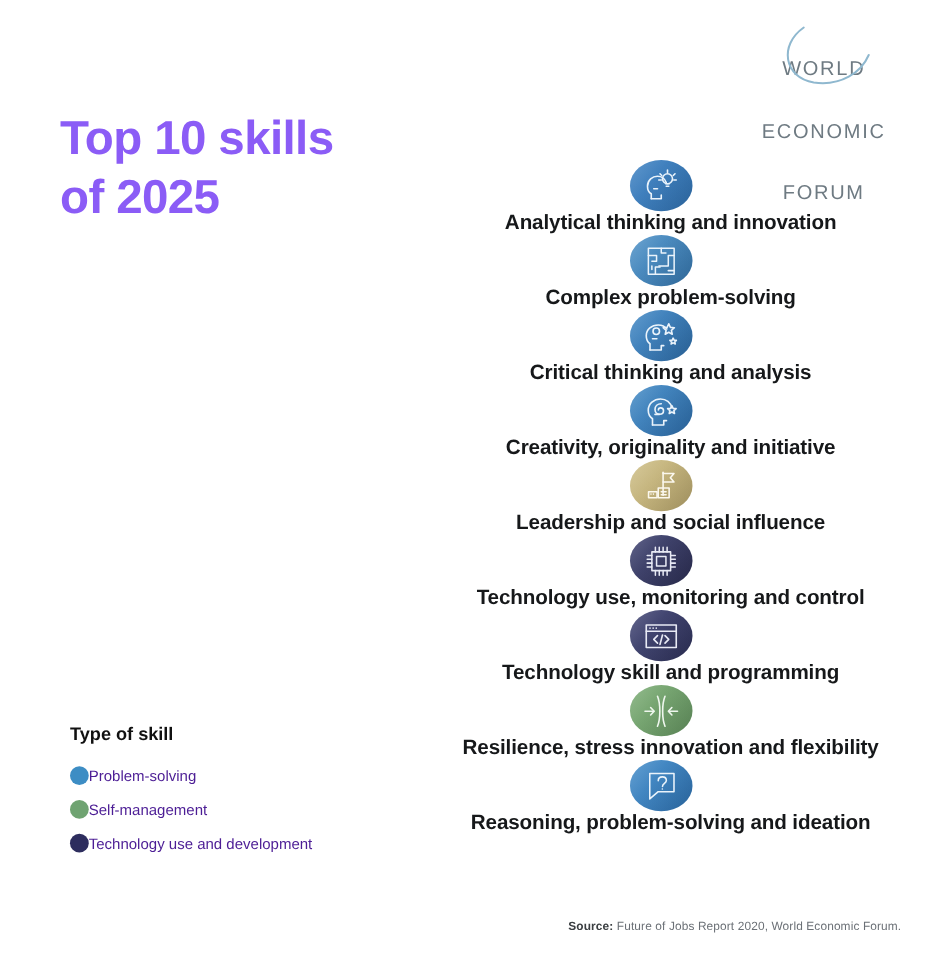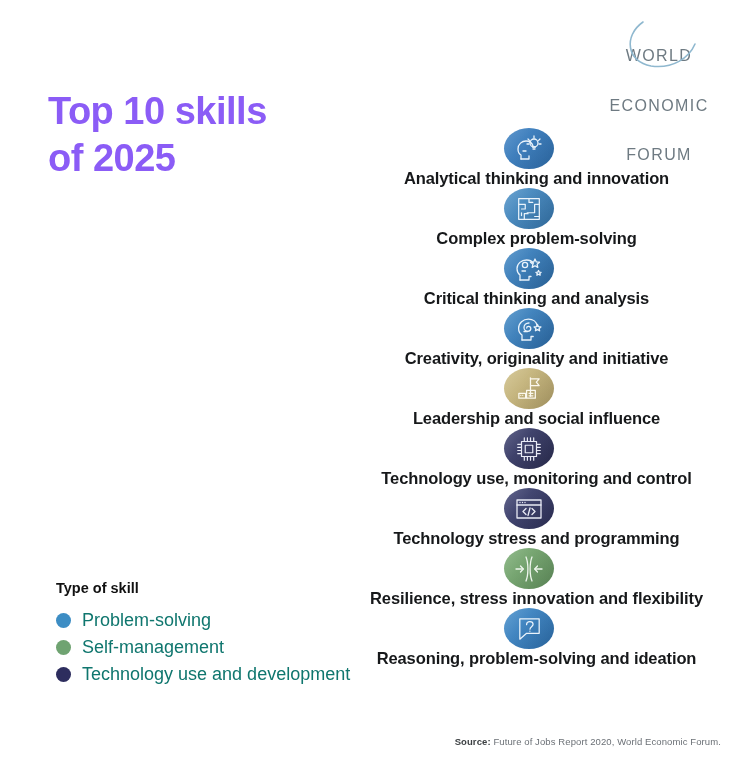--- a/index.html
+++ b/index.html
@@ -116,23 +116,22 @@
     align-items: center;
     height: 27px;
   }
   .legend-swatch {
     width: 15px;
     height: 15px;
     min-width: 15px;
     border-radius: 50%;
   }
   .legend-label {
-    margin-left: 11px;
-    font-size: 18px;
-    color: #0f766e;
+    font-size: 12px;
+    color: #4c1d95;
     white-space: nowrap;
   }
 
   
   #source-note {
     position: absolute;
     right: 22px;
     top: 736px;
     font-size: 9.5px;
     color: #6b7076;
@@ -256,21 +255,21 @@
       <div class="sheen"></div>
       <svg width="32" height="32" viewBox="0 0 32 32" fill="none" stroke="#e8eaf5" stroke-width="1.3" stroke-linecap="round" stroke-linejoin="round">
         <rect x="4" y="7" width="24" height="18"></rect>
         <path d="M4 12 h24"></path>
         <path d="M7 9.5 h0.01 M9.5 9.5 h0.01 M12 9.5 h0.01"></path>
         <path d="M13 15.5 l-3 3 3 3"></path>
         <path d="M19 15.5 l3 3 -3 3"></path>
         <path d="M17 15 l-2 7.5"></path>
       </svg>
     </div>
-    <div class="skill-label">Technology stress and programming</div>
+    <div class="skill-label">Technology skill and programming</div>
   </div>
 
   <div class="skill-row">
     <div class="skill-icon" style="background: linear-gradient(135deg, rgb(121, 171, 114) 0%, rgb(98, 145, 94) 100%);">
       <div class="sheen"></div>
       <svg width="32" height="32" viewBox="0 0 32 32" fill="none" stroke="#eef6ed" stroke-width="1.3" stroke-linecap="round" stroke-linejoin="round">
         <path d="M13 4 C 15.5 10, 15.5 22, 13 28"></path>
         <path d="M19 4 C 16.5 10, 16.5 22, 19 28"></path>
         <path d="M3 16 h7"></path>
         <path d="M7.5 13 l2.8 3 -2.8 3"></path>

